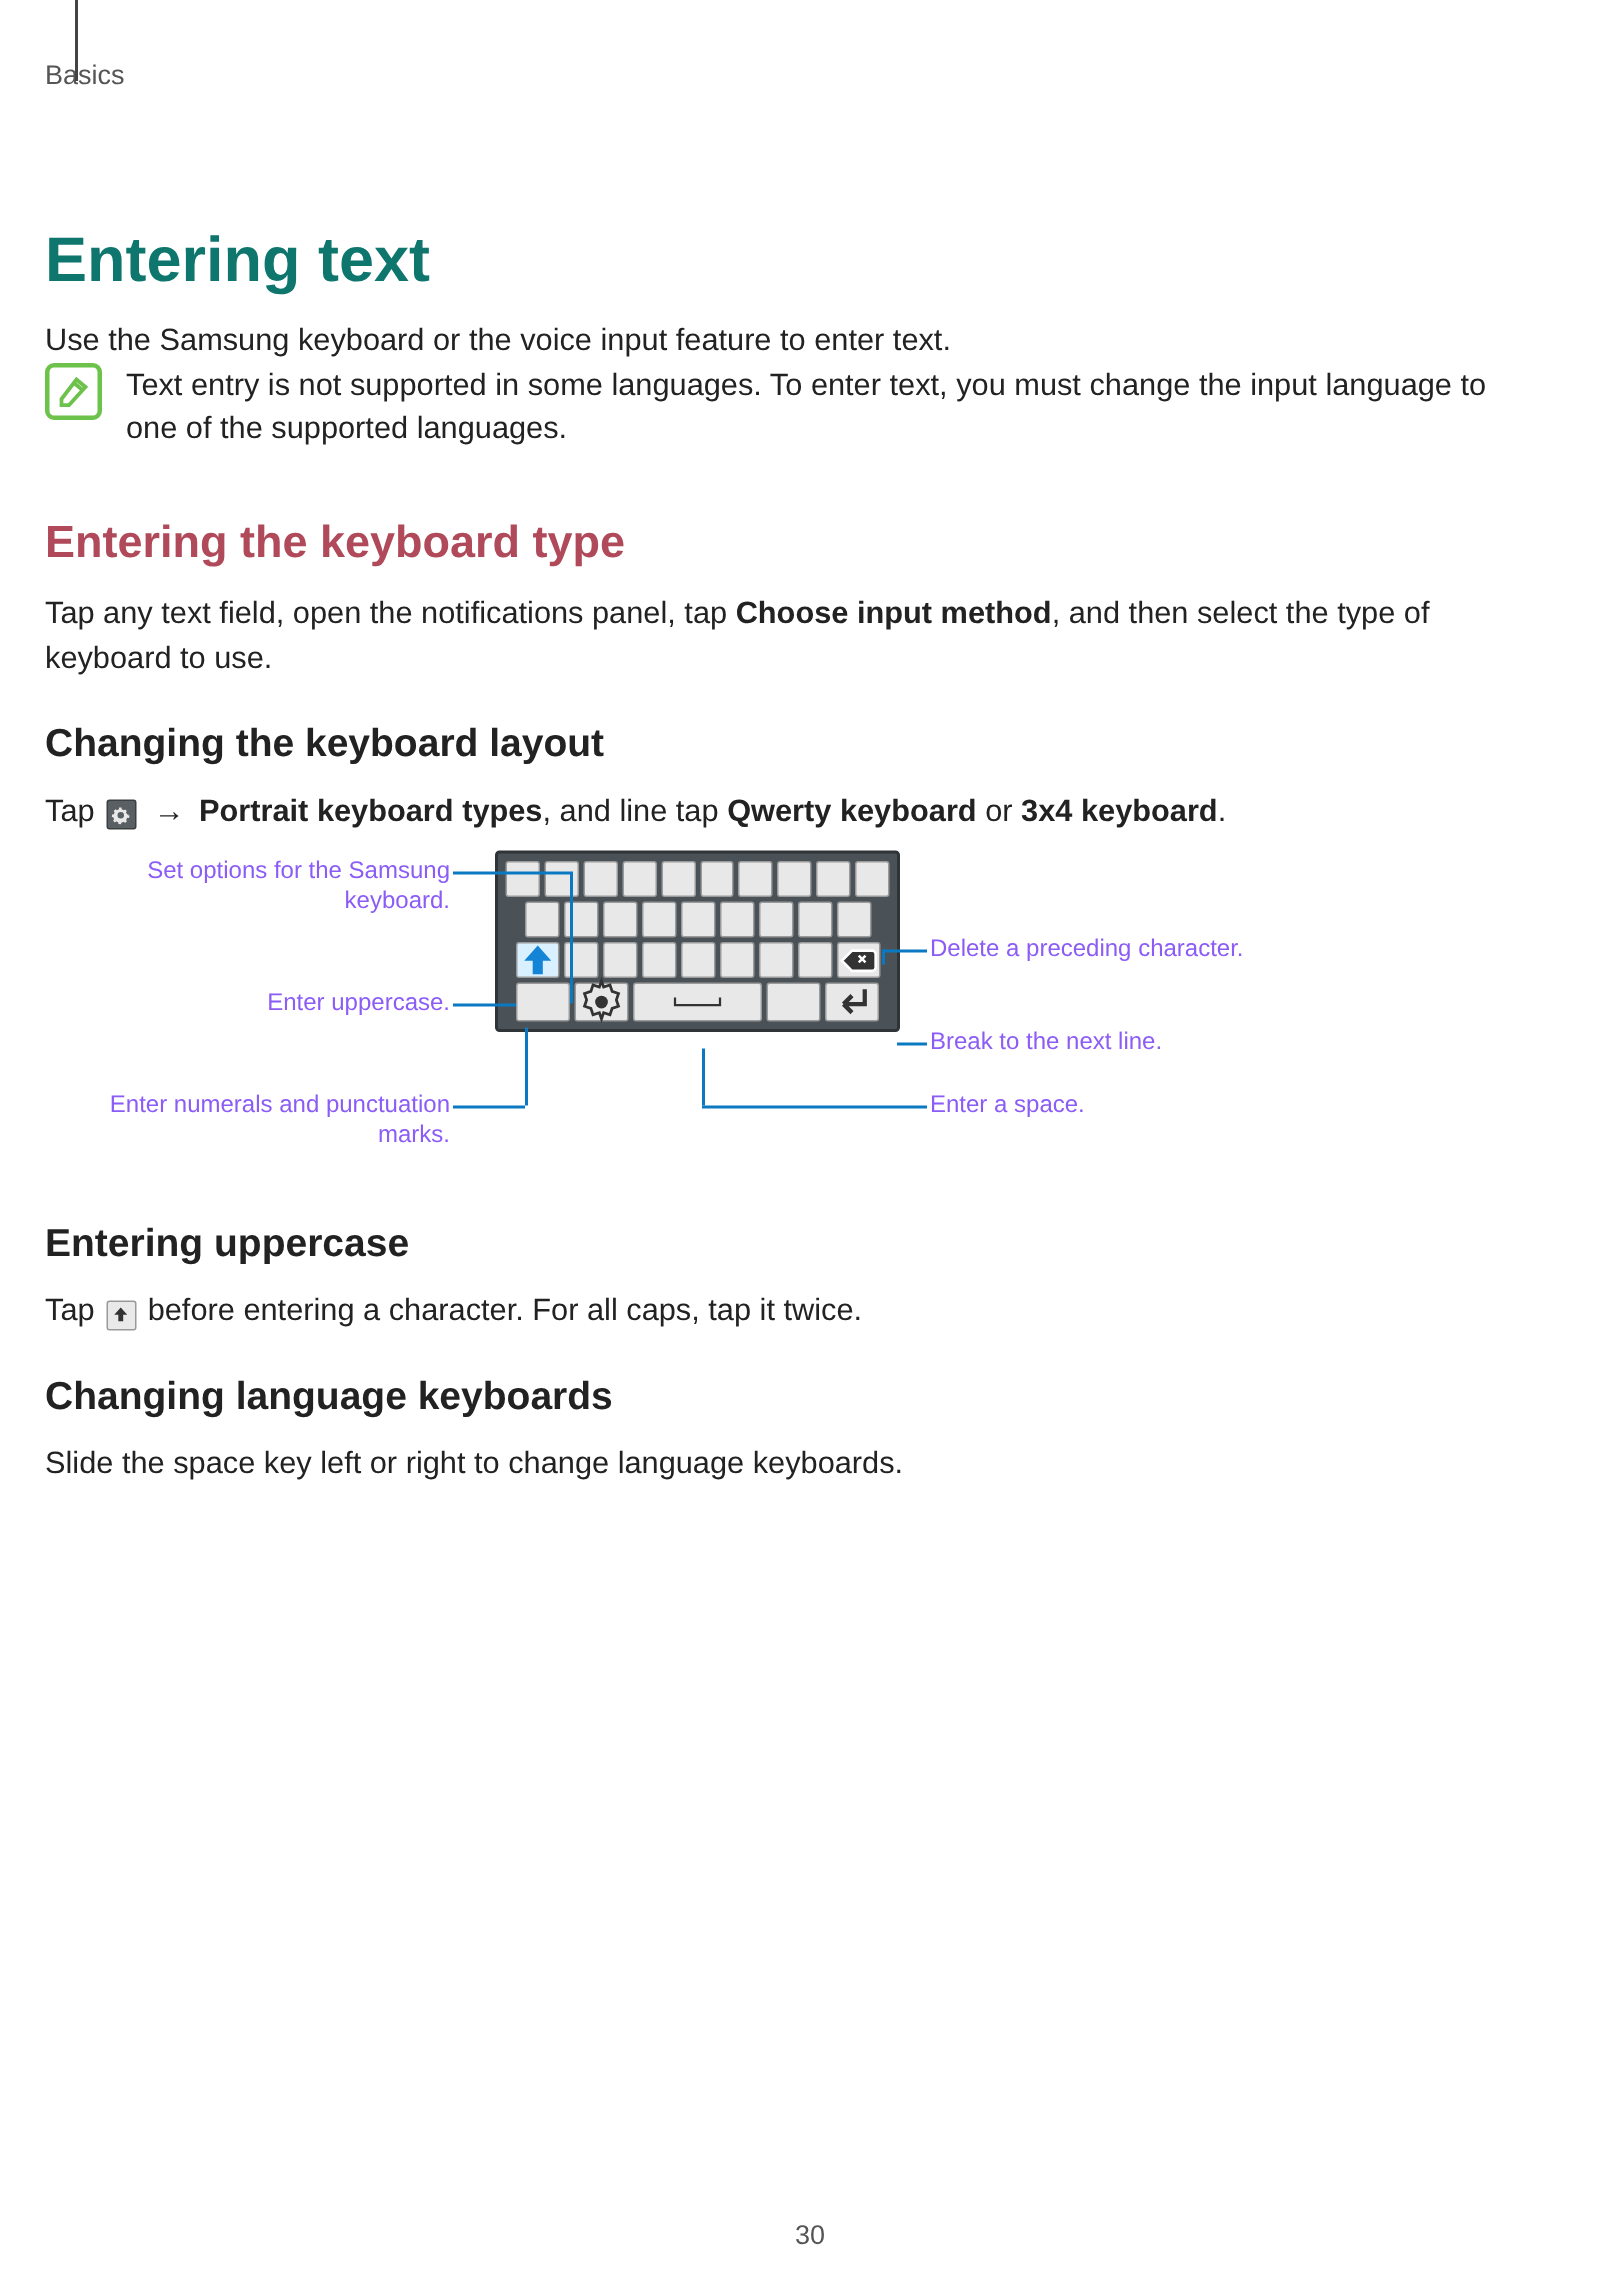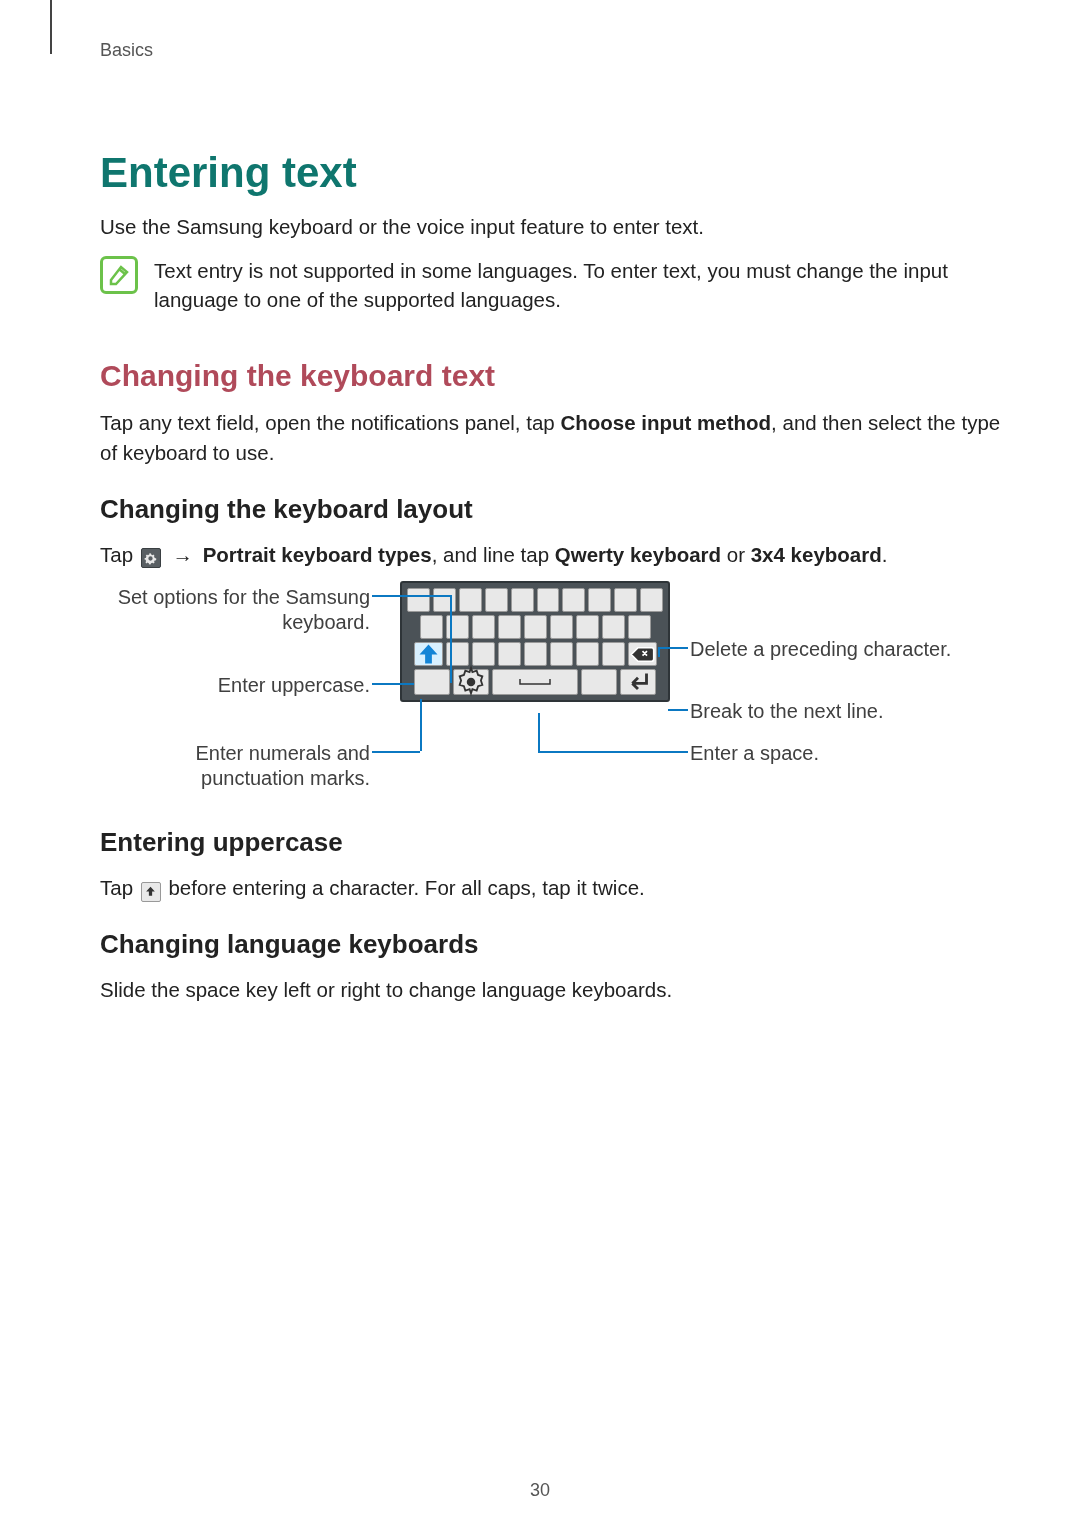--- a/index.html
+++ b/index.html
@@ -1,22 +1,22 @@
 <!DOCTYPE html>
 <html><head>
 <meta charset="utf-8">
 <style>
   * { box-sizing: border-box; margin: 0; padding: 0; }
   html, body { width: 1080px; height: 1527px; background: #fff; font-family: Arial, Helvetica, sans-serif; color: #222; }
-  .page { position: relative; width: 1080px; height: 1527px; padding: 30px 72px 0 100px; }
+  .page { position: relative; width: 1080px; height: 1527px; padding: 30px 72px 0 30px; }
   .side-rule { position: absolute; top: 0; left: 50px; width: 2px; height: 54px; background: #444; }
   .hdr { font-size: 18px; color: #555; margin-top: 10px; margin-left: 0; }
   h1.title { color: #0f766e; font-size: 42px; font-weight: 700; margin-top: 88px; }
   p.body { font-size: 20.5px; line-height: 1.45; margin-top: 15px; color: #222; }
-  .note-wrap { display: flex; align-items: flex-start; gap: 16px; margin-top: 14px; }
+  .note-wrap { display: flex; align-items: flex-start; gap: 16px; margin-top: 0; }
   .note-icon { flex: 0 0 38px; height: 38px; border: 3px solid #6cc24a; border-radius: 6px; display: flex; align-items: center; justify-content: center; }
   .note-icon svg { width: 24px; height: 24px; }
   .note-text { font-size: 20.5px; line-height: 1.45; }
   h2.section { color: #b04a5a; font-size: 30px; font-weight: 700; margin-top: 44px; }
   h3.subsection { font-size: 26px; font-weight: 700; margin-top: 26px; color:#222;}
   .inline-key { display:inline-flex; align-items:center; justify-content:center; width:20px; height:20px; background:#595f63; border:1px solid #3a3f42; border-radius:2px; vertical-align:-3px; margin:0 2px;}
   .inline-key.light { background:#e9e9e9; border:1px solid #999;}
   .inline-key svg { width:13px; height:13px; }
   .arrow { margin: 0 4px; }
   b { font-weight:700; }
@@ -27,21 +27,21 @@
   .key { background:#e8e8e8; border:1px solid #9a9a9a; border-radius:2px; height:24px; }
   .r1 .key { width:23px; }
   .r2 .key { width:23px; }
   .r3 .key { width:23px; }
   .r3 .shift, .r3 .bksp { width:29px; display:flex;align-items:center;justify-content:center;}
   .r4 { display:flex; gap:3px; justify-content:center;}
   .r4 .key { width:36px; height:26px; display:flex;align-items:center;justify-content:center;}
   .r4 .space { width:86px; }
   .r4 .enter { width:36px; }
   .shift { background:#d8f0ff; }
-  .callout { position:absolute; font-size:20px; color:#404040; line-height:1.25; }
+  .callout { position:absolute; font-size:16px; color:#8b5cf6; line-height:1.25; }
   .callout.right { text-align:left; }
   .callout.left  { text-align:right; }
   .lead { position:absolute; background:#0b78c2; height:1.5px; }
   .leadv { position:absolute; background:#0b78c2; width:1.5px; }
 
   .pgno { position:absolute; bottom:26px; left:0; right:0; text-align:center; font-size:18px; color:#555;}
 </style>
 </head>
 <body>
 
@@ -55,21 +55,21 @@
   <div class="note-wrap">
     <div class="note-icon">
       <svg viewBox="0 0 24 24" fill="none" stroke="#6cc24a" stroke-width="2.5">
         <path d="M4 17 L14 4 L20 9 L9 21 L4 21 Z"></path>
         <path d="M12 6 L18 11"></path>
       </svg>
     </div>
     <div class="note-text">Text entry is not supported in some languages. To enter text, you must change the input language to one of the supported languages.</div>
   </div>
 
-  <h2 class="section">Changing the keyboard text</h2>
+  <h2 class="section">Entering the keyboard type</h2>
   <p class="body">
     <span>Tap any text field, open the notifications panel, tap </span><b>Choose input method</b><span>, and then select the type of keyboard to use.</span>
   </p>
 
 
   <h3 class="subsection">Changing the keyboard layout</h3>
   <p class="body">
     <span>Tap </span><span class="inline-key">
         <svg viewBox="0 0 24 24" fill="#e8e8e8">
           <path d="M12 8a4 4 0 100 8 4 4 0 000-8zm9 4l2 .5-1 3-2-.3a8 8 0 01-1.4 2.4l1 1.8-2.4 2-1.4-1.5a8 8 0 01-2.8.9L12 23l-3-.2.1-2.1a8 8 0 01-2.6-1.3L4.7 21l-2.1-2.3 1.3-1.6A8 8 0 013 14.4L1 14l.3-3 2 .1a8 8 0 011.2-2.6L3.3 6.7 5.5 4.6l1.7 1.2A8 8 0 019.8 4.6L10 2.5l3 .1.1 2.1a8 8 0 012.7 1.2l1.7-1.1 2 2.4-1.3 1.5A8 8 0 0119.9 11l2.1.1z"></path>

